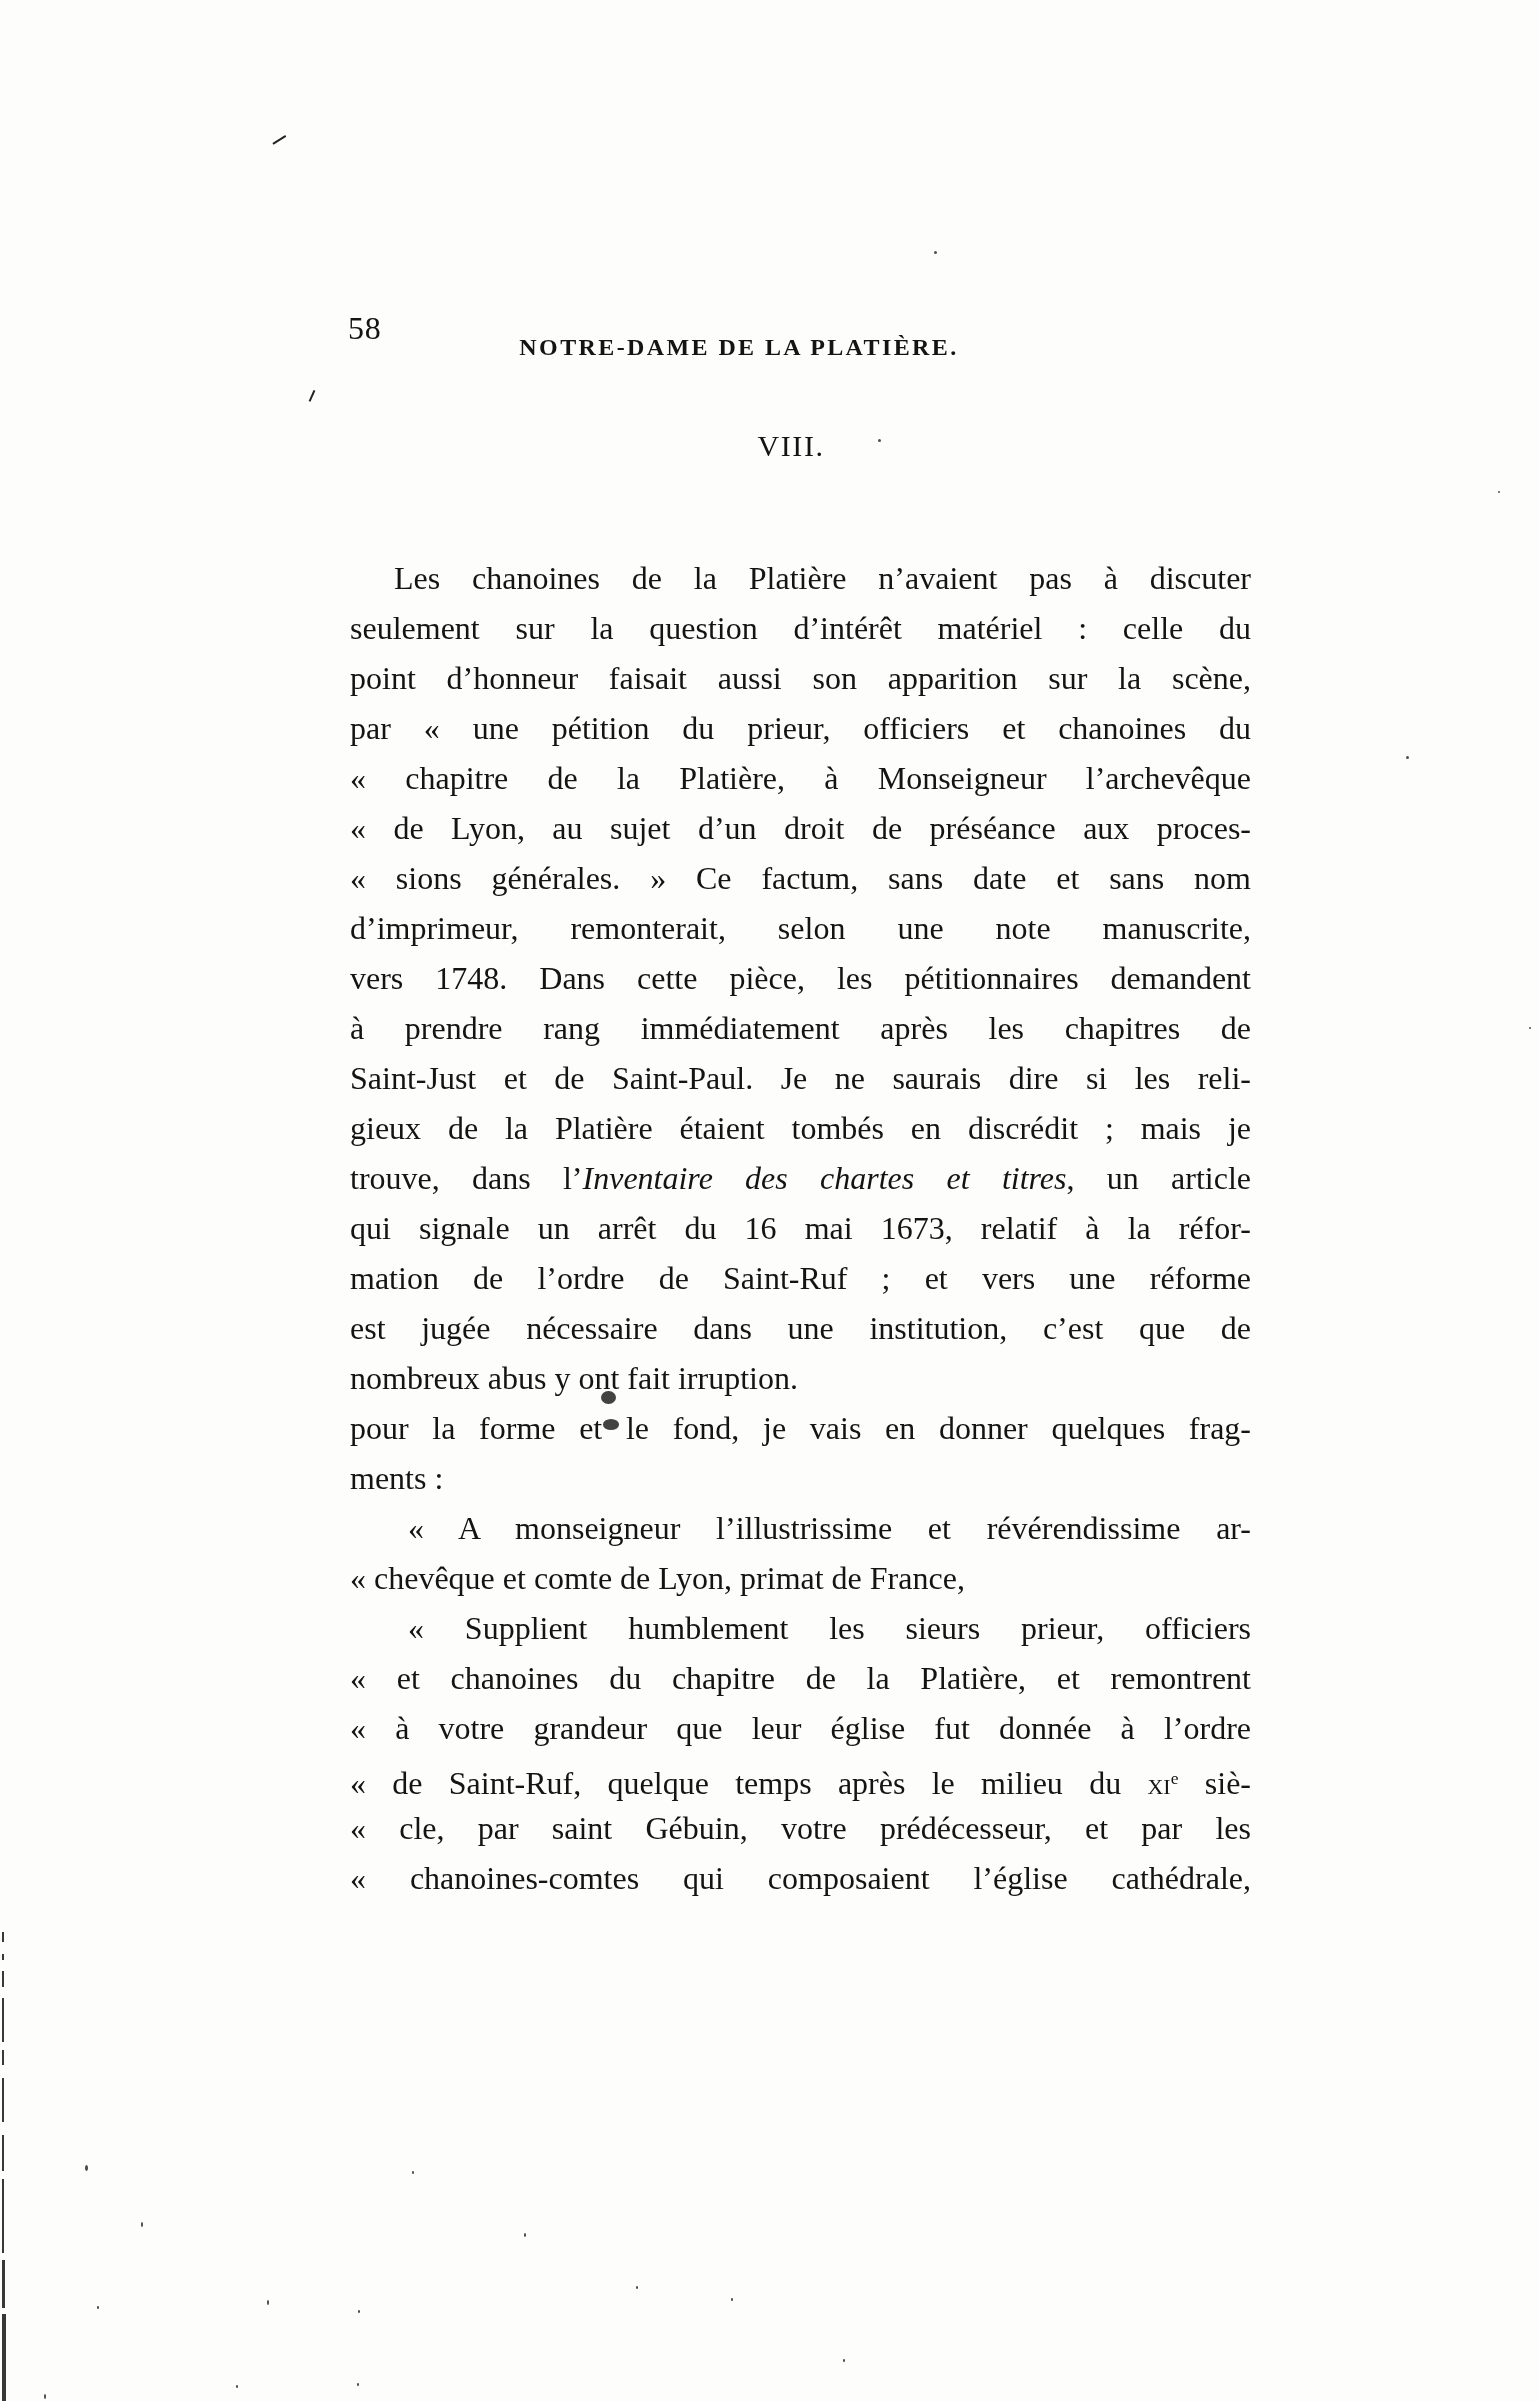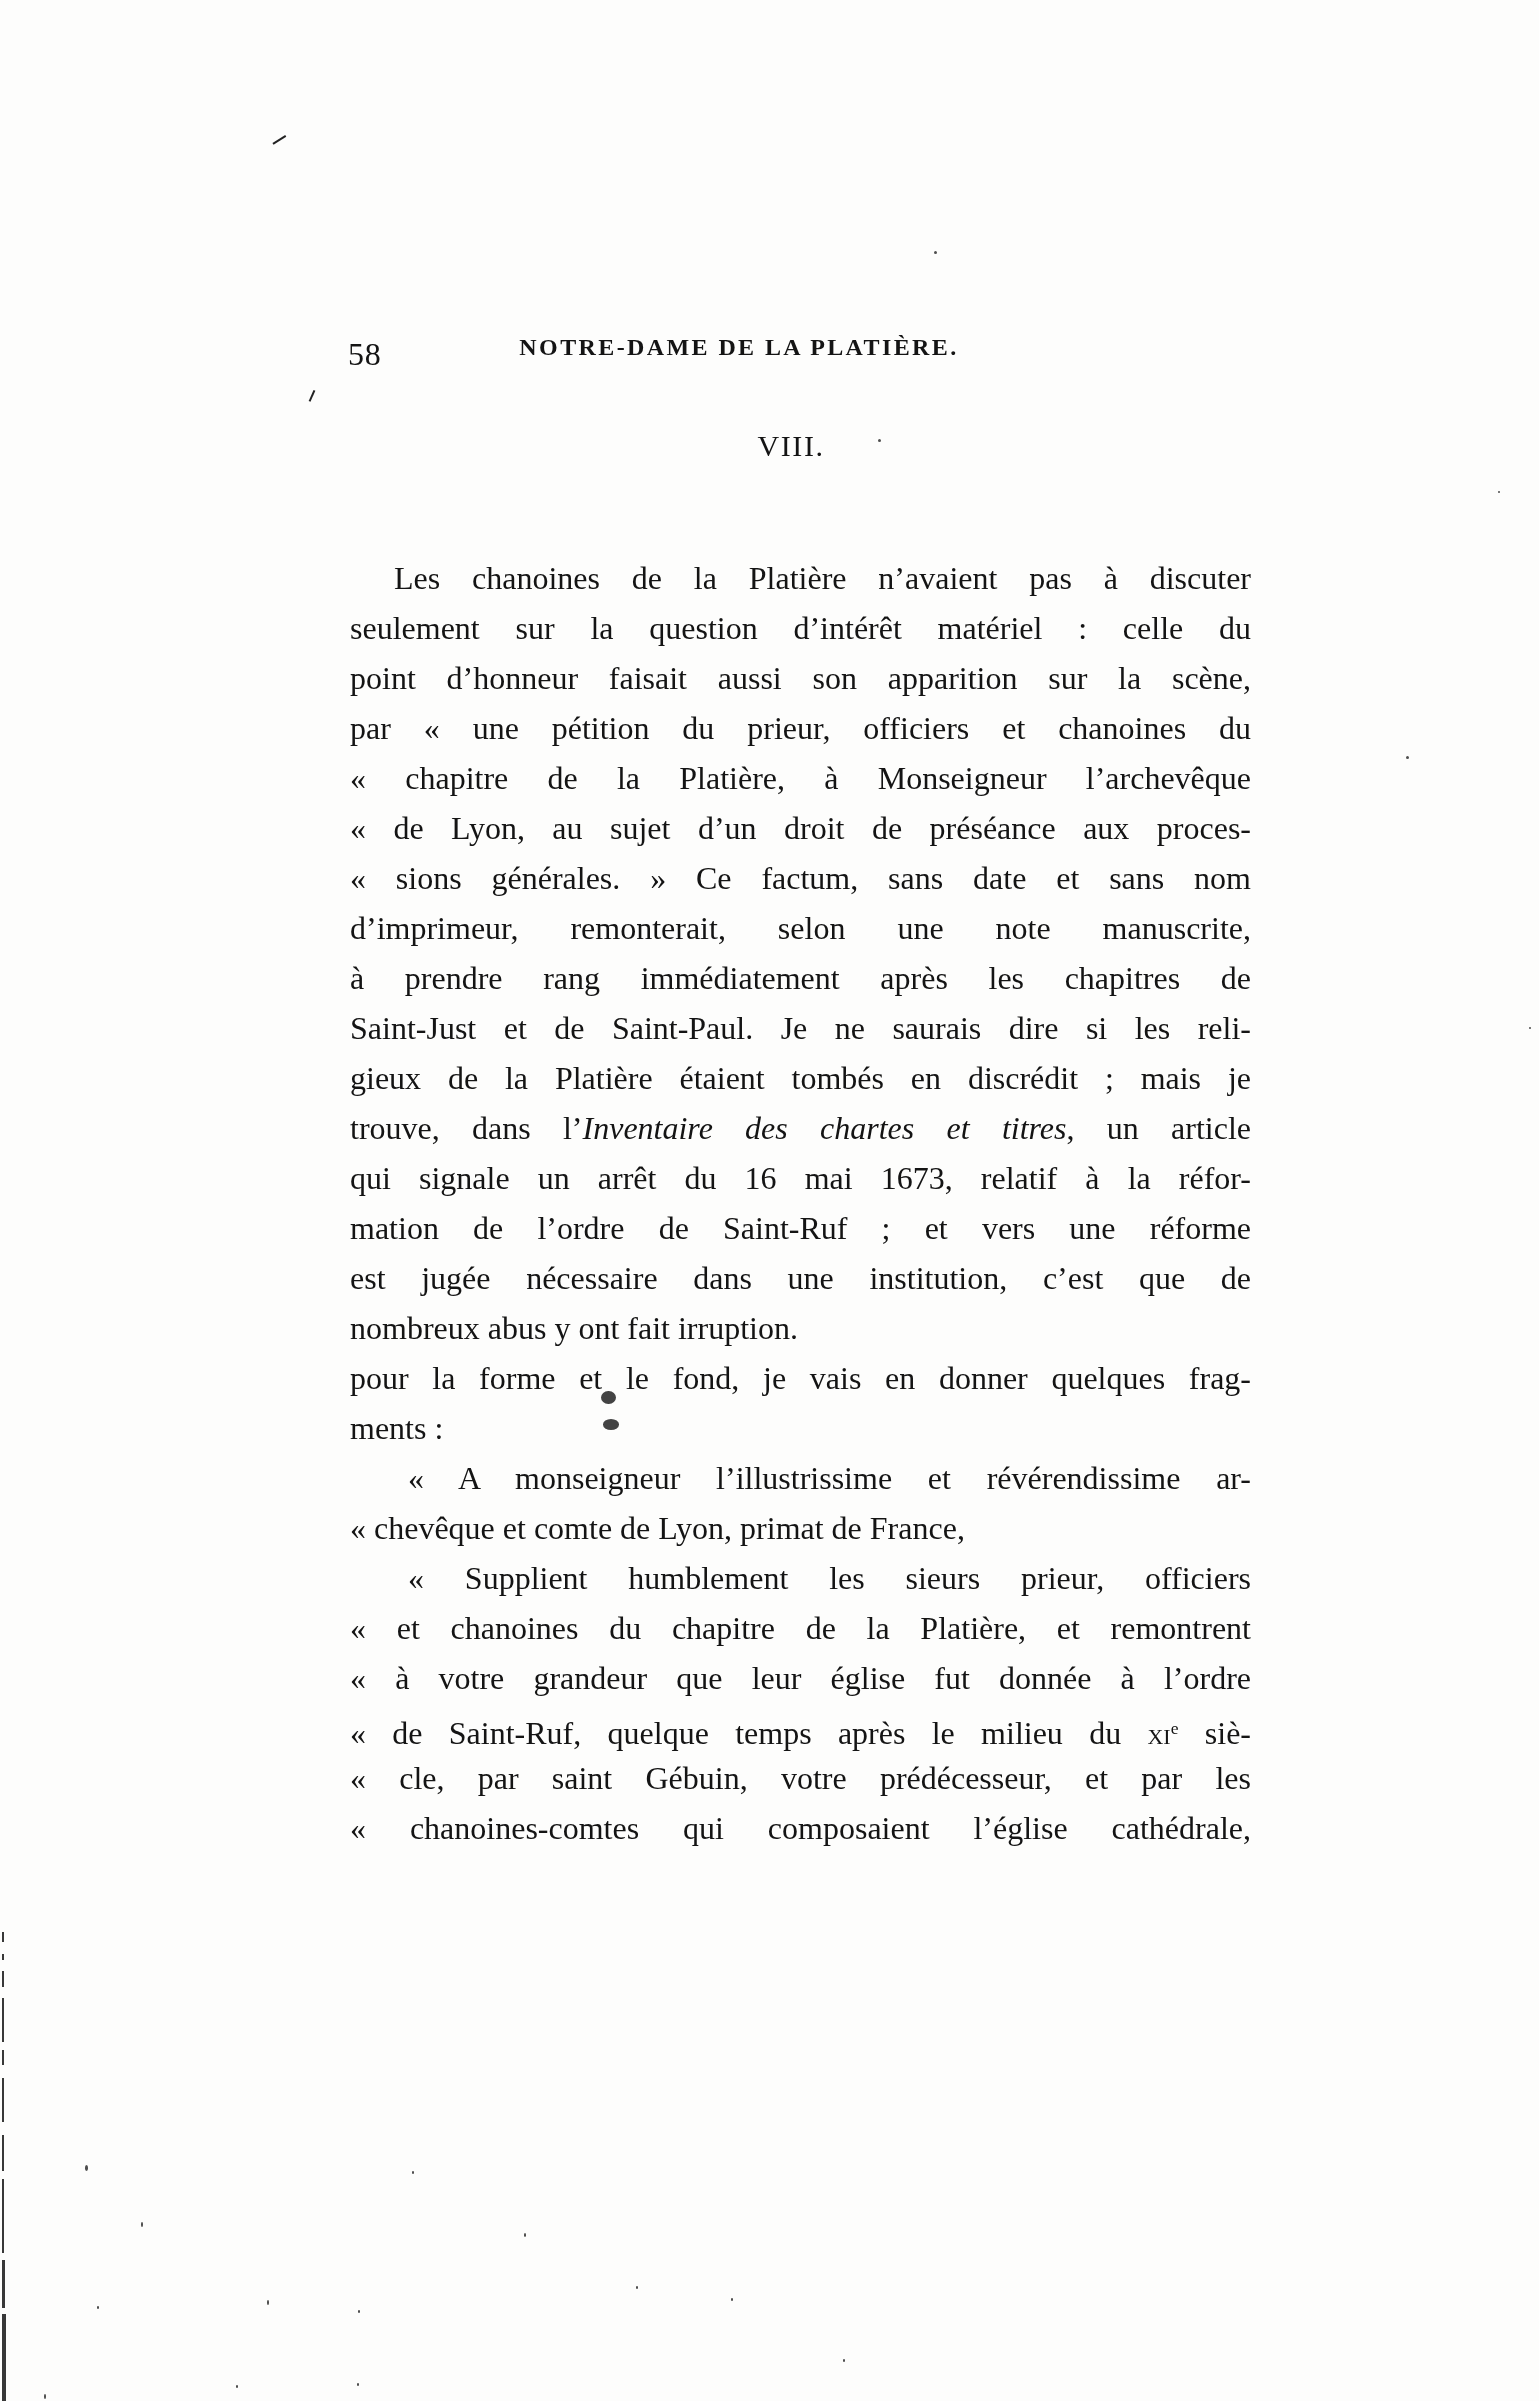--- a/index.html
+++ b/index.html
@@ -13,21 +13,21 @@
     height: 2401px;
     background: #fdfdfc;
     overflow: hidden;
     font-family: "Liberation Serif", "DejaVu Serif", serif;
     color: #141414;
   }
   
   .page-number {
     position: absolute;
     left: 348px;
-    top: 336px;
+    top: 310px;
     font-size: 32px;
     letter-spacing: 0.8px;
   }
   .running-title {
     position: absolute;
     left: 739px;
     top: 334px;
     transform: translateX(-50%);
     font-size: 24px;
     font-weight: bold;
@@ -85,20 +85,21 @@
 
   <div class="body-text">
       <div class="line j para"><span>Les chanoines de la Platière n’avaient pas à discuter</span></div>
       <div class="line j"><span>seulement sur la question d’intérêt matériel : celle du</span></div>
       <div class="line j"><span>point d’honneur faisait aussi son apparition sur la scène,</span></div>
       <div class="line j"><span>par « une pétition du prieur, officiers et chanoines du</span></div>
       <div class="line j"><span>« chapitre de la Platière, à Monseigneur l’archevêque</span></div>
       <div class="line j"><span>« de Lyon, au sujet d’un droit de préséance aux proces-</span></div>
       <div class="line j"><span>« sions générales. » Ce factum, sans date et sans nom</span></div>
       <div class="line j"><span>d’imprimeur, remonterait, selon une note manuscrite,</span></div>
+      <div class="line j"><span>vers 1748. Dans cette pièce, les pétitionnaires demandent</span></div>
       <div class="line j"><span>à prendre rang immédiatement après les chapitres de</span></div>
       <div class="line j"><span>Saint-Just et de Saint-Paul. Je ne saurais dire si les reli-</span></div>
       <div class="line j"><span>gieux de la Platière étaient tombés en discrédit ; mais je</span></div>
       <div class="line j"><span>trouve, dans l’</span><span class="seg-italic">Inventaire des chartes et titres</span><span>, un article</span></div>
       <div class="line j"><span>qui signale un arrêt du 16 mai 1673, relatif à la réfor-</span></div>
       <div class="line j"><span>mation de l’ordre de Saint-Ruf ; et vers une réforme</span></div>
       <div class="line j"><span>est jugée nécessaire dans une institution, c’est que de</span></div>
       <div class="line"><span>nombreux abus y ont fait irruption.</span></div>
       <div class="line j"><span>pour la forme et le fond, je vais en donner quelques frag-</span></div>
       <div class="line"><span>ments :</span></div>

